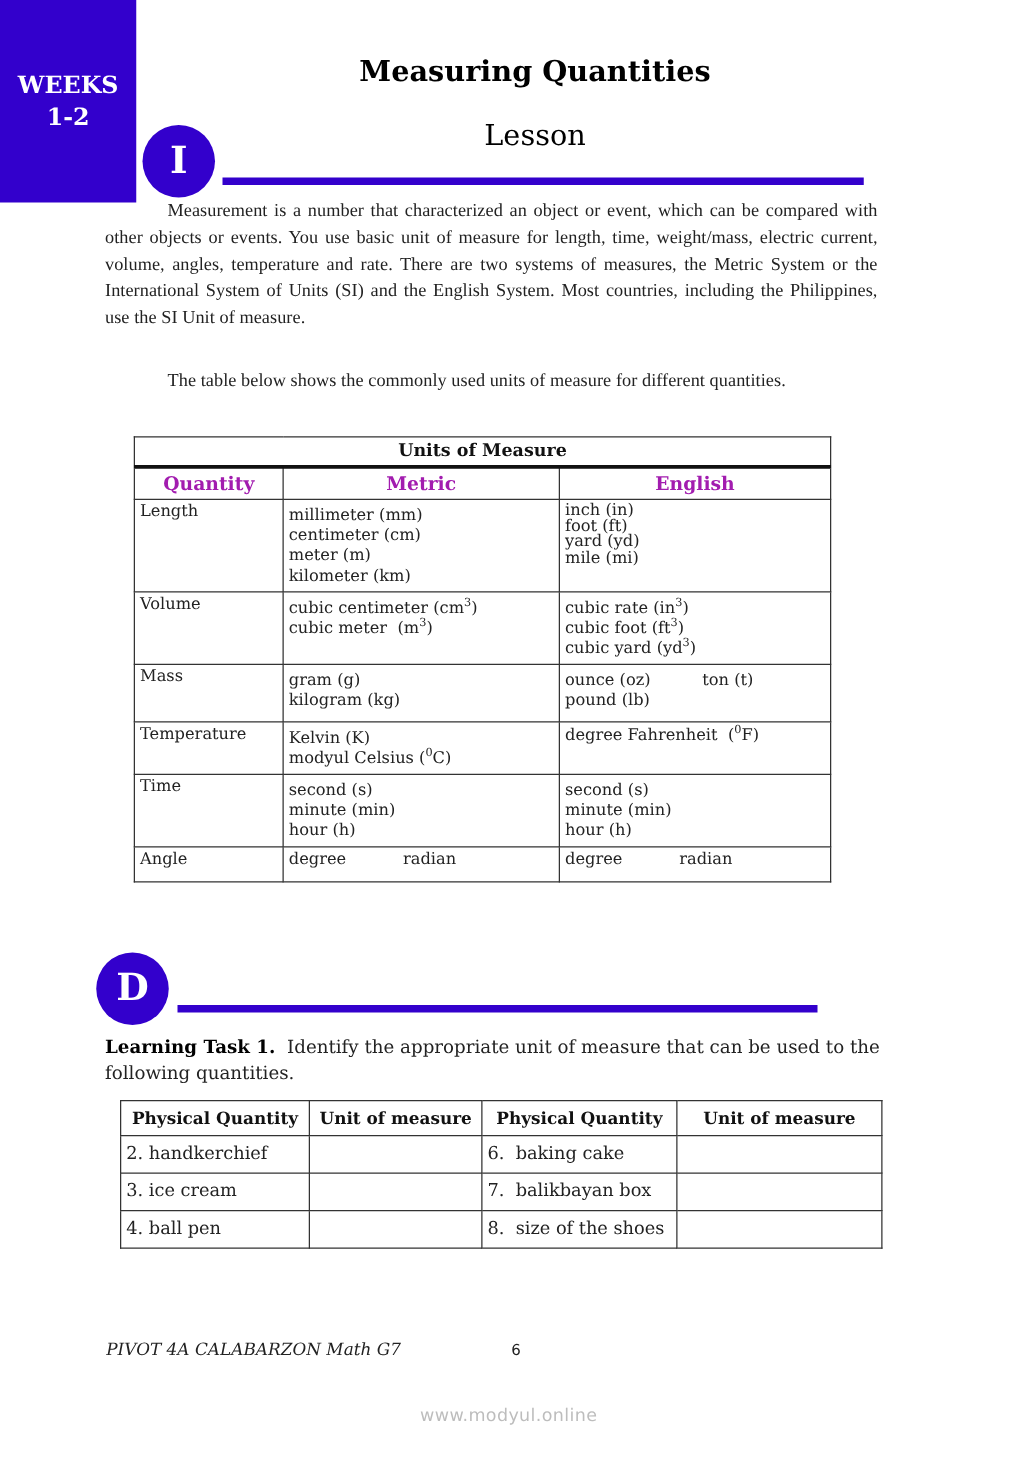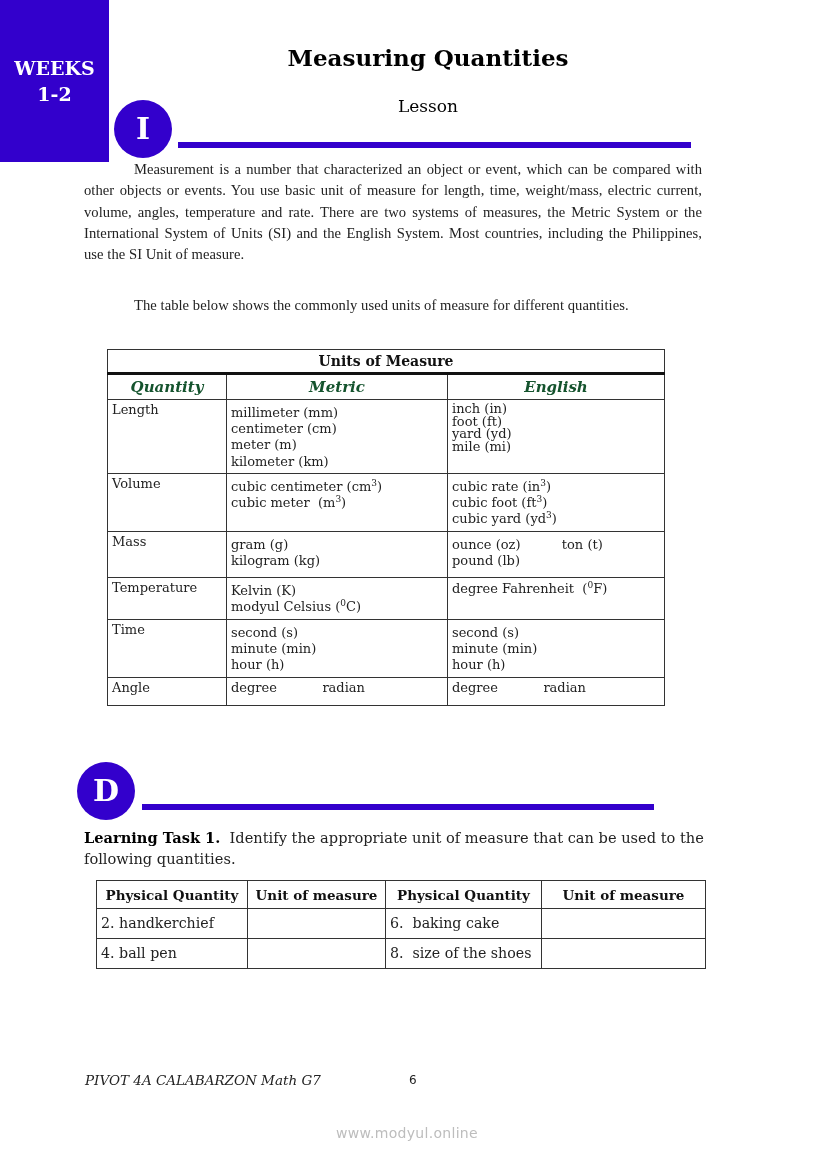--- a/index.html
+++ b/index.html
@@ -11,21 +11,21 @@
     background: #3300cc; color: #ffffff; text-align: center;
     font-family: "DejaVu Serif", serif; font-weight: bold; font-size: 19px; line-height: 26px;
     padding-top: 55px;
   }
   .page-title {
     position: absolute; left: 230px; width: 396px; top: 44px; text-align: center;
     font-family: "DejaVu Serif", serif; font-weight: bold; font-size: 23px; color: #000;
   }
   .lesson-label {
     position: absolute; left: 360px; width: 136px; top: 96px; text-align: center;
-    font-size: 17px; color: #000;
+    font-size: 23px; color: #000;
   }
   .section-badge {
     position: absolute; width: 58px; height: 58px; border-radius: 50%;
     background: #3300cc; color: #fff; font-weight: bold; font-size: 30px;
     display: flex; align-items: center; justify-content: center; line-height: 1;
   }
   .badge-i { left: 114px; top: 100px; }
   .badge-d { left: 77px; top: 762px; }
   .section-rule { position: absolute; height: 6px; background: #3300cc; }
   .rule-i { left: 178px; top: 142px; width: 513px; }
@@ -37,21 +37,21 @@
     font-family: Liberation Serif, serif; letter-spacing: 0.05px;
   }
   .para .indent { display: inline-block; width: 50px; }
   .para1 { top: 159px; }
   .para2 { top: 295px; }
 
   table { border-collapse: collapse; position: absolute; font-family: "DejaVu Serif", serif; }
   .units-table { left: 107px; top: 349px; width: 558px; }
   .units-table td, .units-table th { border: 1.5px solid #333; vertical-align: top; font-size: 13px; line-height: 16.2px; color: #222; }
   .units-table .caption-row th { text-align: center; font-weight: bold; height: 24px; vertical-align: middle; font-size: 14px; color: #111; border-bottom: 3px solid #111; }
-  .units-table .head-row th { text-align: center; font-weight: bold; height: 26px; vertical-align: middle; font-size: 15px; color: #14532d; font-style: italic; }
+  .units-table .head-row th { text-align: center; font-weight: bold; height: 26px; vertical-align: middle; font-size: 15px; color: #a21caf; }
   .units-table td { padding: 2px 4px 2px 4px; }
   .units-table td.qty { width: 119px; }
   .units-table td.met { width: 221px; padding-top: 5px; }
   .units-table td.eng { padding-top: 3px; }
   .units-table .tight { line-height: 12.5px; }
   .unit-line { display: block; white-space: pre; }
   sup { font-size: 9px; vertical-align: super; line-height: 0; }
 
   .task-text {
     position: absolute; left: 84px; top: 827px; width: 620px;
@@ -200,20 +200,26 @@
     <th class="c3">Physical  Quantity</th>
     <th>Unit of measure</th>
   </tr>
   <tr>
     <td>2. handkerchief</td>
     <td></td>
     <td style="white-space:pre;">6.  baking cake</td>
     <td></td>
   </tr>
   <tr>
+    <td>3. ice cream</td>
+    <td></td>
+    <td style="white-space:pre;">7.  balikbayan box</td>
+    <td></td>
+  </tr>
+  <tr>
     <td>4. ball pen</td>
     <td></td>
     <td style="white-space:pre;">8.  size of the shoes</td>
     <td></td>
   </tr>
 </tbody>
   </table>
 
 <div class="footer-left">PIVOT 4A CALABARZON Math G7</div>
 <div class="footer-page">6</div>

